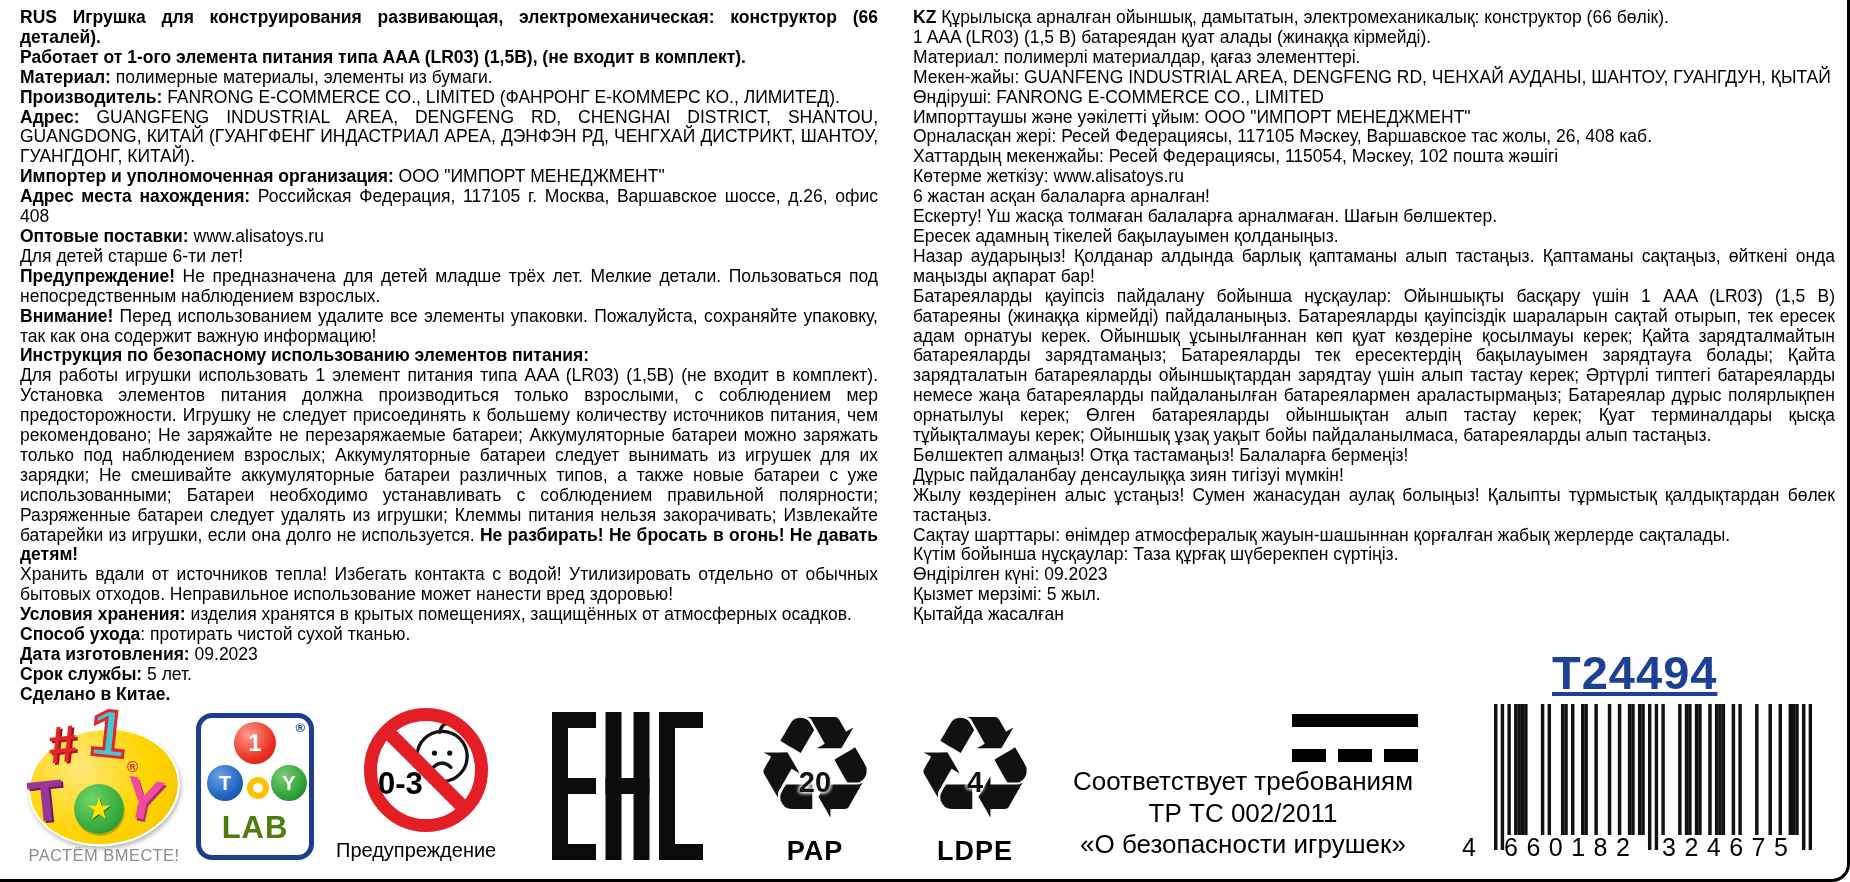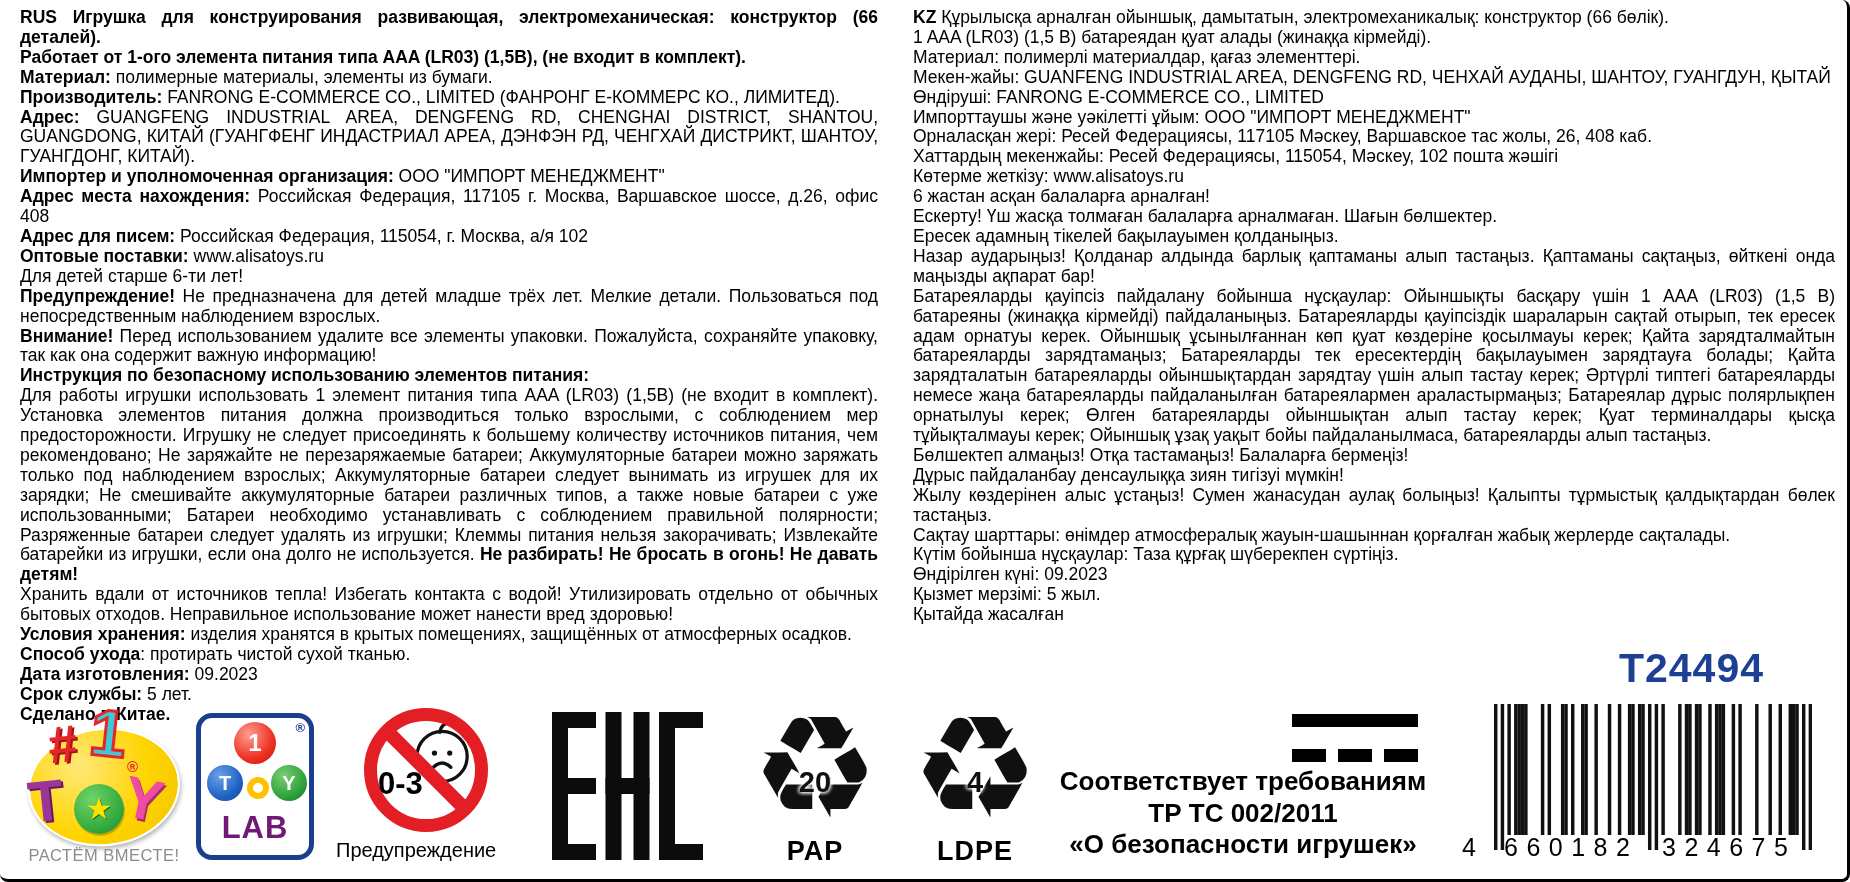--- a/index.html
+++ b/index.html
@@ -1,20 +1,20 @@
 <!DOCTYPE html>
 <html><head>
 <meta charset="utf-8">
 <style>
   html,body{margin:0;padding:0;background:#fff;}
   .label{
     position:relative; width:1850px; height:882px; background:#fff;
     font-family:"Liberation Sans", sans-serif; color:#000;
     border-right:3px solid #000; border-bottom:3px solid #000;
-    border-bottom-right-radius:18px; box-sizing:border-box; overflow:hidden;border-radius:8px;
+    border-bottom-right-radius:18px; box-sizing:border-box; overflow:hidden;
   }
   
   .col{position:absolute; top:8px;}
   .col-rus{left:20px; width:858px;}
   .col-kz{left:913px; width:922px;}
   .col p{margin:0; font-size:17.5px; line-height:19.9px; text-align:justify;}
   .col .b{font-weight:bold;}
 
   
   
@@ -46,21 +46,21 @@
     color:#fff; font-weight:900;}
   .lab-ball1{left:33px; top:4px; width:42px; height:42px; font-size:24px;
     background:radial-gradient(circle at 35% 30%, #ff9d8e, #ee3124 60%, #c21807);}
   .lab-ballT{left:6px; top:47px; width:36px; height:36px; font-size:20px;
     background:radial-gradient(circle at 35% 30%, #6da2e8, #1f64c4 60%, #114787);}
   .lab-ringO{position:absolute; left:46px; top:59px; width:10px; height:10px; border:6px solid #ffc200;
     border-radius:50%; background:#fff;}
   .lab-ballY{left:70px; top:47px; width:36px; height:36px; font-size:20px;
     background:radial-gradient(circle at 35% 30%, #7ecc74, #2fa33a 60%, #1d7426);}
   .lab-word{position:absolute; left:0; top:91px; width:108px; text-align:center;
-    font-size:31px; font-weight:900; color:#701a75; letter-spacing:1px; line-height:1.2;}
+    font-size:31px; font-weight:900; color:#4d7c0f; letter-spacing:1px; line-height:1.2;}
 
   
   .age-sign{position:absolute; left:364px; top:708px; width:124px; height:124px;}
   .age-face{position:absolute; left:44px; top:8px; z-index:1;}
   .age-ring{position:absolute; inset:0; border:13px solid #e31e24; border-radius:50%; z-index:2; box-sizing:border-box;}
   .age-bar{position:absolute; left:3px; top:55px; width:118px; height:14px; background:#e31e24;
     transform:rotate(45deg); z-index:2; border-radius:2px;}
   .age-range{position:absolute; left:14px; top:60px; font-size:31px; font-weight:900; z-index:3; line-height:1;}
   .age-caption{position:absolute; left:336px; top:839px; width:180px; font-size:20px;}
 
@@ -76,45 +76,44 @@
     text-shadow:0 0 4px #fff,0 0 4px #fff,0 0 4px #fff;}
   .recy-label{position:absolute; left:0; top:136px; width:130px; text-align:center;
     font-size:27px; font-weight:900; letter-spacing:1px;}
 
   
   .mark-lines{position:absolute; left:1292px; top:714px; width:126px;}
   .mark-solid{width:126px; height:13px; background:#000;}
   .mark-dashes{margin-top:22px; display:flex; justify-content:space-between;}
   .mark-dash{width:34px; height:13px; background:#000;}
   .compliance{position:absolute; left:1052px; top:766px; width:382px; text-align:center;
-    font-size:26px; font-weight:bold; line-height:31.5px;}
-
-  
-  .article{position:absolute; left:1552px; top:645px; width:212px; text-align:right;
-    font-size:41px; font-weight:bold; color:#1e3f96; letter-spacing:1px;}
+    font-size:26px; font-weight:normal; line-height:31.5px;}
+
+  
+  .article{position:absolute; left:1552px; top:645px; width:212px; text-align:left;
+    font-size:47px; font-weight:bold; color:#1e3f96; letter-spacing:1px;text-decoration:underline;}
   .barcode{position:absolute; left:1494px; top:704px;}
   .bc-digit{position:absolute; top:833px; font-size:25px; letter-spacing:0; white-space:nowrap;}
   .bc-first{left:1462px;}
   .bc-left{left:1504px; letter-spacing:8.5px;}
   .bc-right{left:1662px; letter-spacing:8.5px;}
 </style>
 </head>
 <body>
 
 <div class="label">
 
   <div class="col col-rus" id="col-rus">
       <p><span class="b">RUS Игрушка для конструирования развивающая, электромеханическая: конструктор (66 деталей).</span></p>
       <p><span class="b">Работает от 1-ого элемента питания типа AAA (LR03) (1,5В), (не входит в комплект).</span></p>
       <p><span class="b">Материал:</span><span> полимерные материалы, элементы из бумаги.</span></p>
       <p><span class="b">Производитель:</span><span> FANRONG E-COMMERCE CO., LIMITED (ФАНРОНГ Е-КОММЕРС КО., ЛИМИТЕД).</span></p>
       <p><span class="b">Адрес:</span><span> GUANGFENG INDUSTRIAL AREA, DENGFENG RD, CHENGHAI DISTRICT, SHANTOU, GUANGDONG, КИТАЙ (ГУАНГФЕНГ ИНДАСТРИАЛ АРЕА, ДЭНФЭН РД, ЧЕНГХАЙ ДИСТРИКТ, ШАНТОУ, ГУАНГДОНГ, КИТАЙ).</span></p>
       <p><span class="b">Импортер и уполномоченная организация:</span><span> ООО "ИМПОРТ МЕНЕДЖМЕНТ"</span></p>
       <p><span class="b">Адрес места нахождения:</span><span> Российская Федерация, 117105 г. Москва, Варшавское шоссе, д.26, офис 408</span></p>
-      <p><span class="b">Адрес для писем:</span><span> Российская Федерация, 115054, г. Москва, а/я 102</span></p>
       <p><span class="b">Оптовые поставки:</span><span> www.alisatoys.ru</span></p>
       <p><span>Для детей старше 6-ти лет!</span></p>
       <p><span class="b">Предупреждение!</span><span> Не предназначена для детей младше трёх лет. Мелкие детали. Пользоваться под непосредственным наблюдением взрослых.</span></p>
       <p><span class="b">Внимание!</span><span> Перед использованием удалите все элементы упаковки. Пожалуйста, сохраняйте упаковку, так как она содержит важную информацию!</span></p>
       <p><span class="b">Инструкция по безопасному использованию элементов питания:</span></p>
       <p><span>Для работы игрушки использовать 1 элемент питания типа AAA (LR03) (1,5В) (не входит в комплект). Установка элементов питания должна производиться только взрослыми, с соблюдением мер предосторожности. Игрушку не следует присоединять к большему количеству источников питания, чем рекомендовано; Не заряжайте не перезаряжаемые батареи; Аккумуляторные батареи можно заряжать только под наблюдением взрослых; Аккумуляторные батареи следует вынимать из игрушек для их зарядки; Не смешивайте аккумуляторные батареи различных типов, а также новые батареи с уже использованными; Батареи необходимо устанавливать с соблюдением правильной полярности; Разряженные батареи следует удалять из игрушки; Клеммы питания нельзя закорачивать; Извлекайте батарейки из игрушки, если она долго не используется. </span><span class="b">Не разбирать!  Не бросать в огонь! Не давать детям!</span></p>
       <p><span>Хранить вдали от источников тепла! Избегать контакта с водой! Утилизировать отдельно от обычных бытовых отходов. Неправильное использование может нанести вред здоровью!</span></p>
       <p><span class="b">Условия хранения:</span><span> изделия хранятся в крытых помещениях, защищённых от атмосферных осадков.</span></p>
       <p><span class="b">Способ ухода</span><span>: протирать чистой сухой тканью.</span></p>
       <p><span class="b">Дата изготовления:</span><span> 09.2023</span></p>

